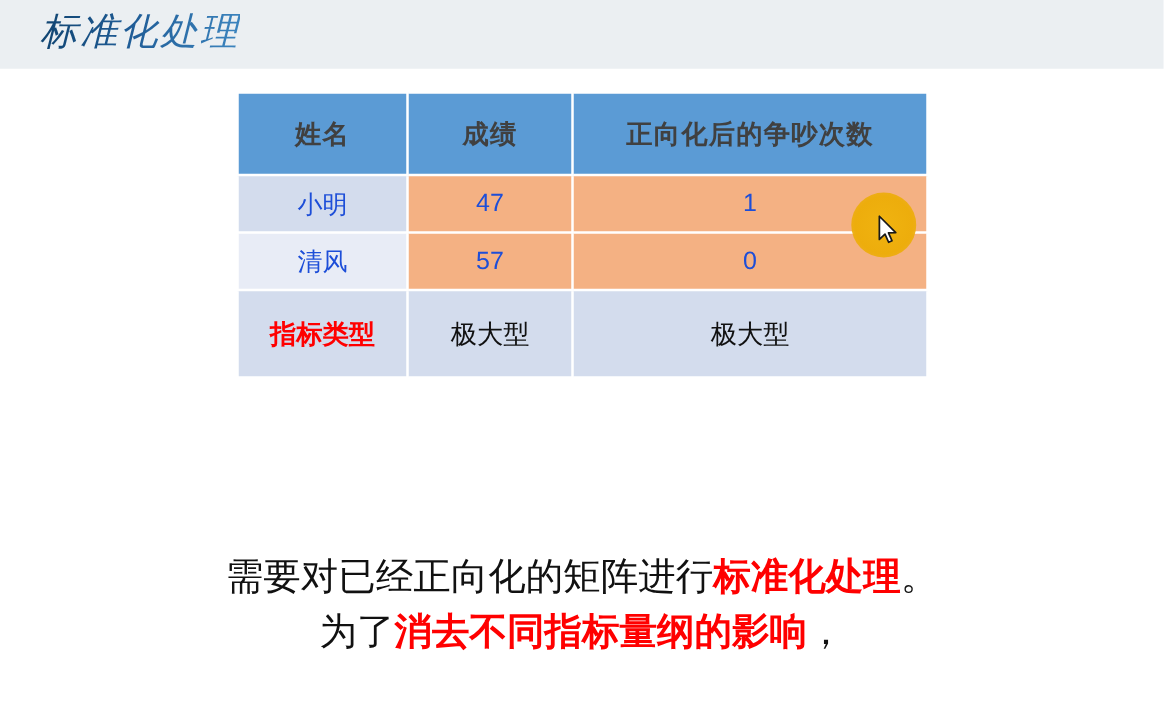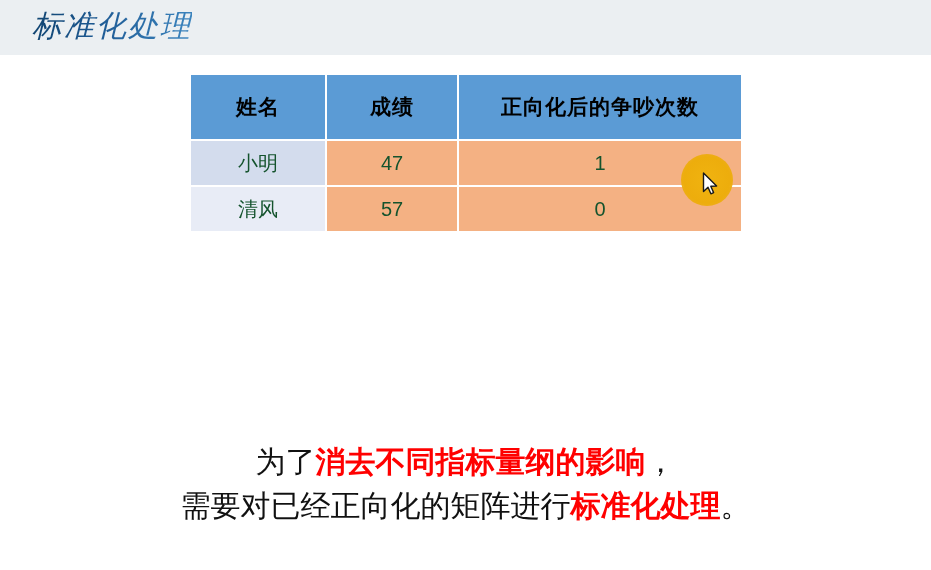--- a/index.html
+++ b/index.html
@@ -59,30 +59,30 @@
   #score-table td {
     border: 2px solid #ffffff;
     text-align: center;
     vertical-align: middle;
     padding: 0;
   }
 
   #score-table thead th {
     height: 64px;
     background: #5b9bd5;
-    color: #000000;
+    color: #404040;
     font-size: 21px;
     font-weight: bold;
     letter-spacing: 1px;
   }
 
   .row-body td {
     height: 44px;
     font-size: 20px;
-    color: #14532d;
+    color: #1d4ed8;
     font-weight: normal;
   }
   .cell-name-a { background: #d3dced; }
   .cell-name-b { background: #e8ecf6; }
   .cell-val    { background: #f4b183; }
 
   .row-type td {
     height: 68px;
     background: #d3dced;
     font-size: 21px;
@@ -155,24 +155,29 @@
     <tr class="row-body">
       <td class="cell-name-a">小明</td>
       <td class="cell-val">47</td>
       <td class="cell-val">1</td>
     </tr>
     <tr class="row-body">
       <td class="cell-name-b">清风</td>
       <td class="cell-val">57</td>
       <td class="cell-val">0</td>
     </tr>
+    <tr class="row-type">
+      <td class="type-label">指标类型</td>
+      <td>极大型</td>
+      <td>极大型</td>
+    </tr>
   </tbody>
 </table>
 
 <div id="cursor-highlight"></div>
 <svg id="mouse-cursor" viewBox="0 0 18 24">
   <path d="M1.5 1 L1.5 19.5 L6 15.3 L8.9 21.8 L11.6 20.6 L8.8 14.3 L14.6 14.1 Z" fill="#ffffff" stroke="#1a1a1a" stroke-width="1.4" stroke-linejoin="round"></path>
 </svg>
 
 <div id="caption">
+  <span class="line"><span>需要对已经正向化的矩阵进行</span><span class="em">标准化处理</span><span>。</span></span>
   <span class="line"><span>为了</span><span class="em">消去不同指标量纲的影响</span><span>，</span></span>
-  <span class="line"><span>需要对已经正向化的矩阵进行</span><span class="em">标准化处理</span><span>。</span></span>
 </div>
 
 </body></html>

